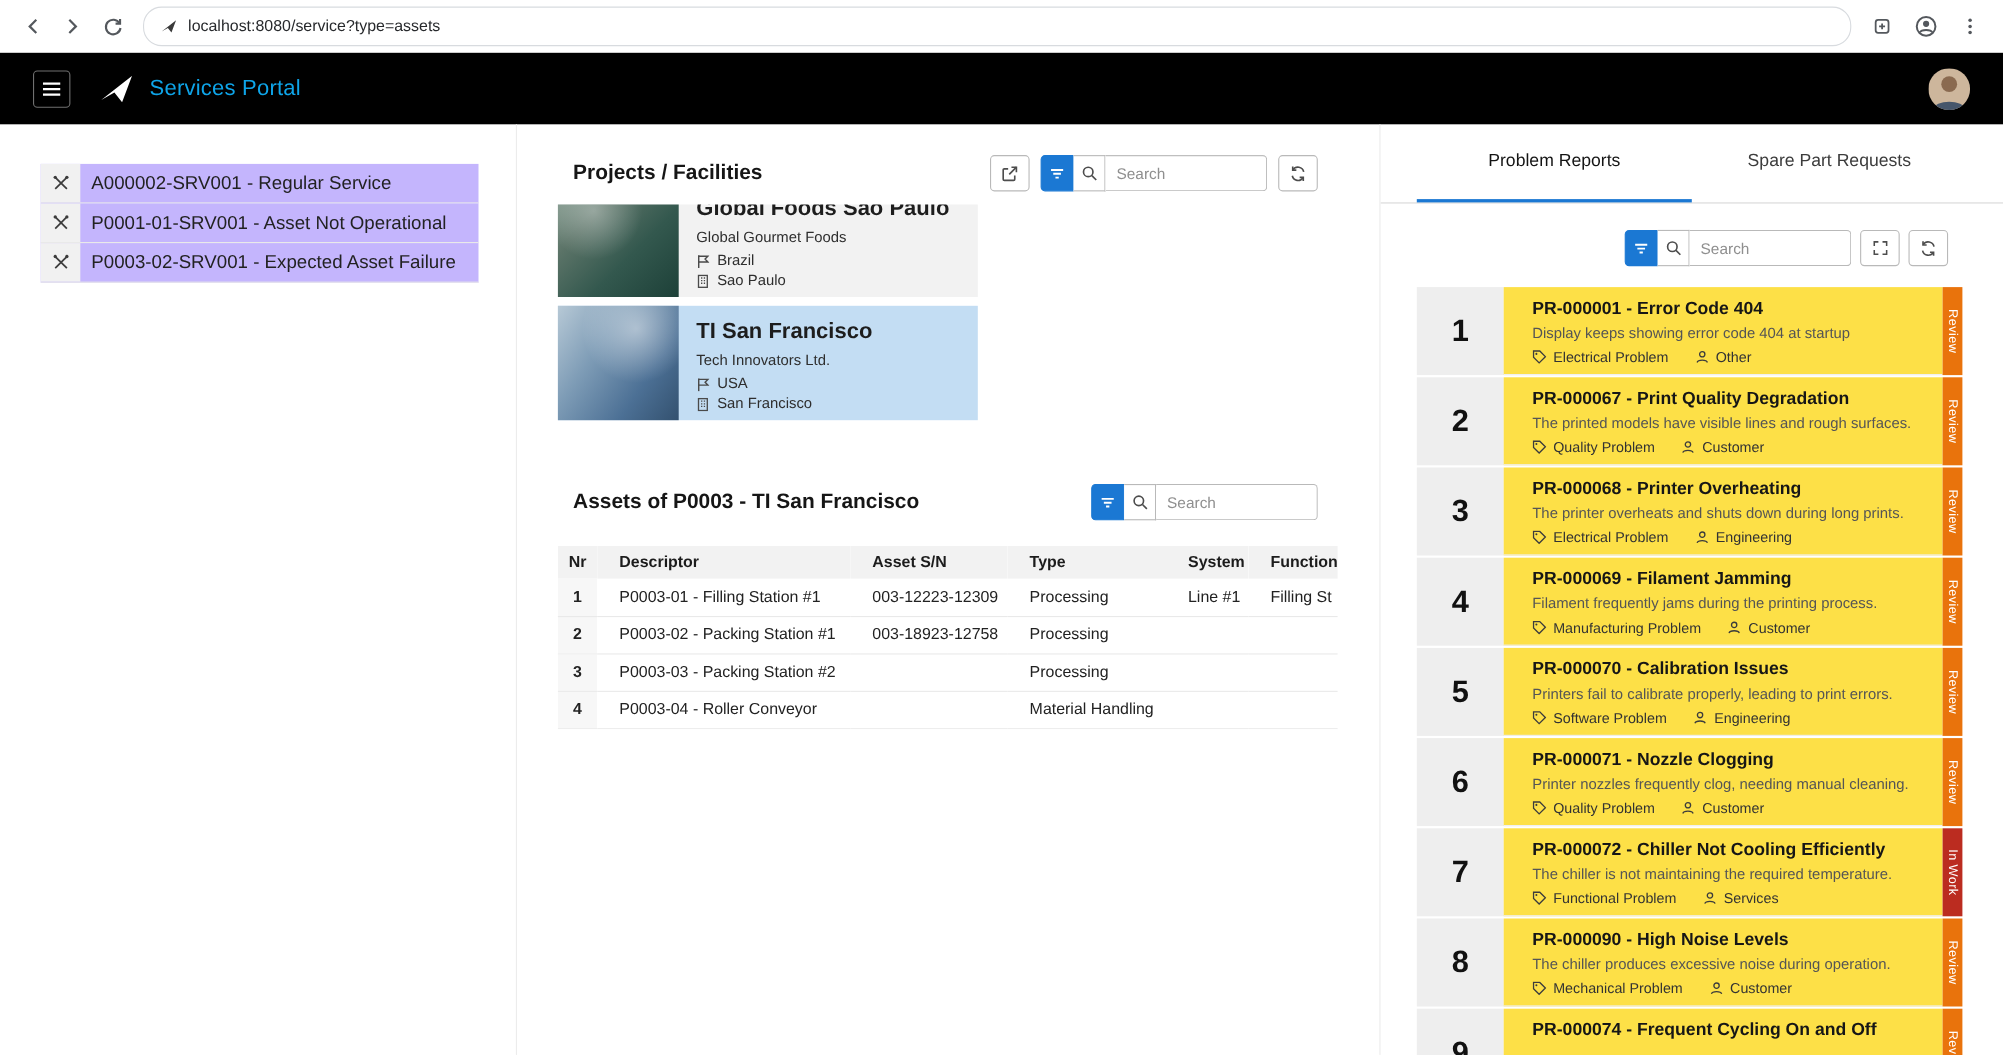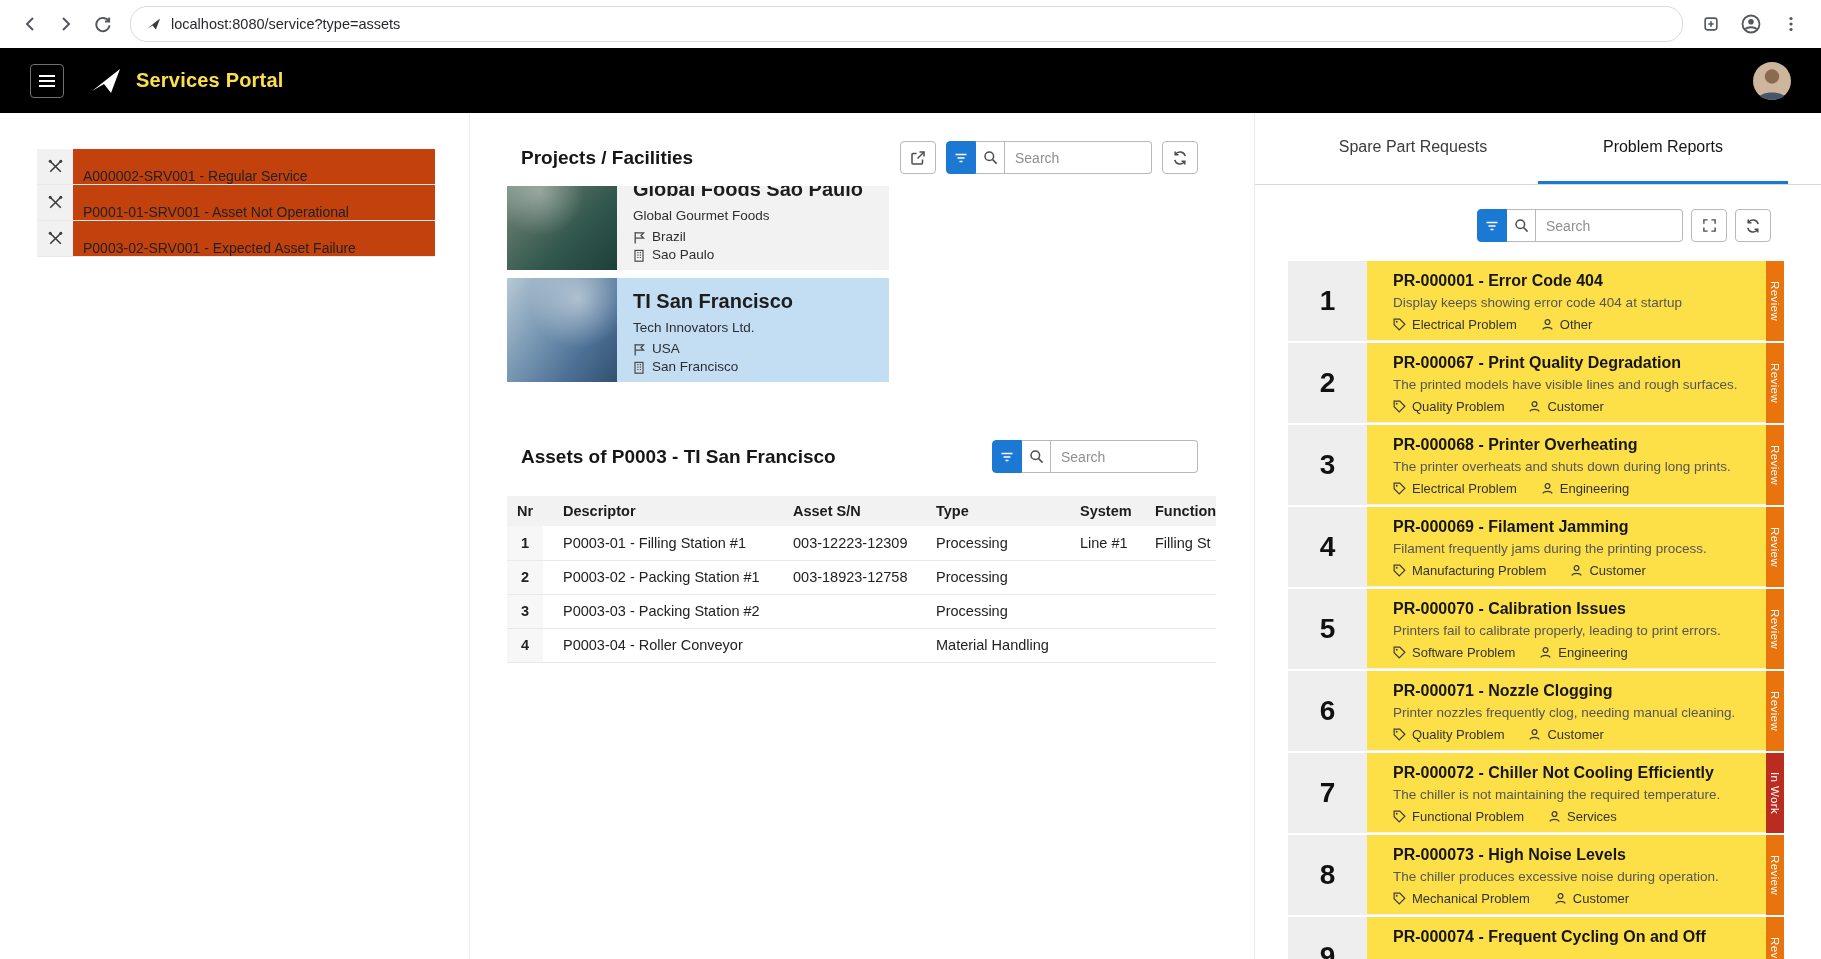--- a/index.html
+++ b/index.html
@@ -13,21 +13,21 @@
   .nav-btn{width:36px;height:36px;border-radius:50%;display:flex;align-items:center;justify-content:center;cursor:pointer}
   .urlbar{flex:1;height:36px;margin:0 10px;border:1px solid #d8dbdf;border-radius:17px;
     display:flex;align-items:center;gap:10px;padding:0 16px;font-size:14.5px;color:#27292c;cursor:text}
   .chrome-right{display:flex;align-items:center;gap:4px}
 
   
   .appbar{height:65px;background:#000;display:flex;align-items:center;padding:0 30px}
   .burger{width:34px;height:34px;border:1px solid #707070;border-radius:4px;display:flex;
     align-items:center;justify-content:center;cursor:pointer;background:transparent}
   .brand{display:flex;align-items:center;gap:14px;margin-left:28px}
-  .brand-title{color:#fde047;font-size:20px;font-weight:700;letter-spacing:.2px}
+  .brand-title{color:#0ea5e9;font-size:20px;font-weight:400;letter-spacing:.2px}
   .avatar{margin-left:auto;width:38px;height:38px;border-radius:50%;overflow:hidden;cursor:pointer}
 
   
   .content{display:flex;height:846px}
   .left{width:470px;border-right:1px solid #ececec;padding-top:28px}
   .mid{flex:1;padding:28px 38px 0 37px}
   .right{width:567px;border-left:1px solid #ececec;overflow:hidden;display:flex;flex-direction:column}
 
   .panel-title{font-size:19px;font-weight:700;color:#161616}
   .icon-btn{display:flex;align-items:center;justify-content:center;width:36px;height:33px;
@@ -39,22 +39,22 @@
   .sb-zoom{width:29px;background:#fff;border:1px solid #b9b9b9;border-left:none;
     display:flex;align-items:center;justify-content:center;cursor:pointer}
   .sb-input{width:147px;border:1px solid #b9b9b9;border-left:none;border-radius:0 4px 4px 0;
     padding:0 10px;font:14px "Liberation Sans",sans-serif;color:#333;outline:none}
   .sb-input::placeholder{color:#8f8f8f}
 
   
   .left-head{display:flex;justify-content:space-between;align-items:center;margin:0 50px;
     padding-bottom:12px;border-bottom:1px solid #dcdcdc}
   .pending-list{margin:8px 34px 0 37px}
-  .pending-item{display:flex;align-items:flex-end;height:36px;border-bottom:1px solid #e9e9e9;
-    font-size:14px;color:#222;cursor:pointer;background:#c2410c}
+  .pending-item{display:flex;align-items:center;height:36px;border-bottom:1px solid #e9e9e9;
+    font-size:17px;color:#222;cursor:pointer;background:#c4b5fd}
   .pending-ico{width:36px;height:35px;background:#f1f1f1;display:flex;align-items:center;
     justify-content:center;margin-right:10px;flex:none}
 
   
   .mid-head{display:flex;justify-content:space-between;align-items:center;margin-bottom:12px}
   .mid-head .panel-title{margin-left:14px}
   .mid-controls{display:flex;align-items:center;gap:10px;margin-right:18px}
   .cards-viewport{width:382px;height:198px;overflow:hidden}
   .project-card{display:flex;height:104px;background:#f2f2f2;margin-bottom:8px;cursor:pointer}
   .project-card:nth-of-type(1){margin-top:-20px}
@@ -421,22 +421,22 @@
               <td></td>
               <td></td>
             </tr>
           </tbody>
       </table>
     </div>
   </div>
 
   <div class="right">
     <div class="tabs">
+      <div class="tab active">Problem Reports</div>
       <div class="tab">Spare Part Requests</div>
-      <div class="tab active">Problem Reports</div>
     </div>
     <div class="right-controls">
       <div class="searchbar">
         <div class="sb-filter">
           <span>
             <svg width="14" height="14" viewBox="0 0 14 14" stroke="#fff" stroke-width="1.7" fill="none">
                 <path d="M1.5 3.5h11M3.5 7h7M5.5 10.5h3"></path>
               </svg>
           </span>
         </div>
@@ -670,21 +670,21 @@
                 <span>Services</span>
               </span>
             </div>
           </div>
           <div class="rr-status" style="background: rgb(187, 44, 32);">In Work</div>
         </div>
 
         <div class="report-row">
           <div class="rr-nr">8</div>
           <div class="rr-body">
-            <div class="rr-title">PR-000073 - High Noise Levels</div>
+            <div class="rr-title">PR-000090 - High Noise Levels</div>
             <div class="rr-desc">The chiller produces excessive noise during operation.</div>
             <div class="rr-tags">
               <span class="rr-tag">
                 <span>
                   <svg width="13" height="13" viewBox="0 0 14 14" fill="none" stroke="#3c3c3c" stroke-width="1.3">
                     <path d="M7.3 1.2H1.2v6.1l5.5 5.5 6.1-6.1z"></path>
                     <circle cx="4" cy="4" r="1" fill="#3c3c3c" stroke="none"></circle>
                   </svg>
                 </span>
                 <span>Mechanical Problem</span>

